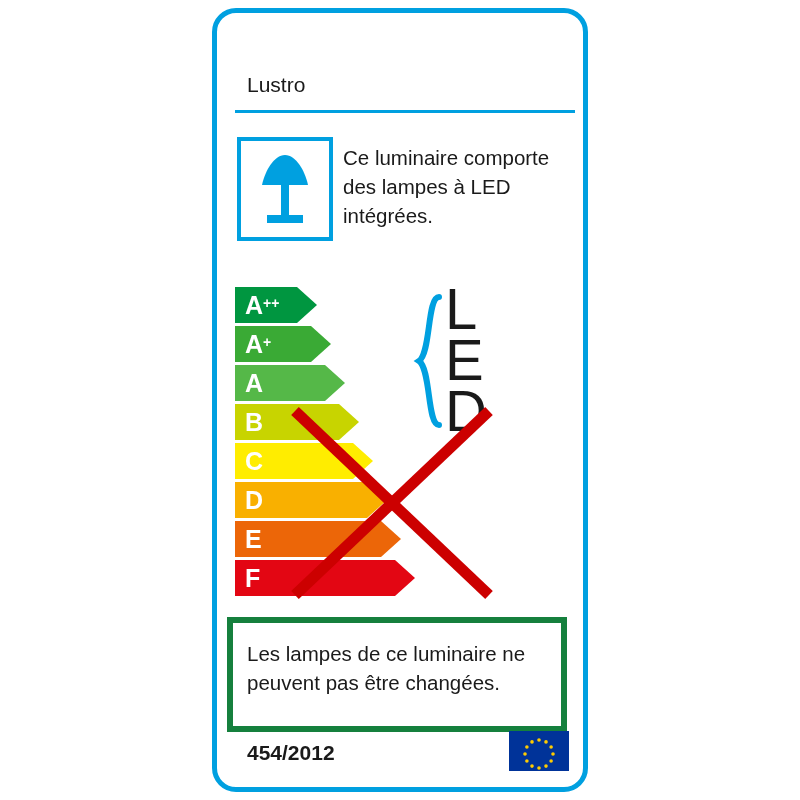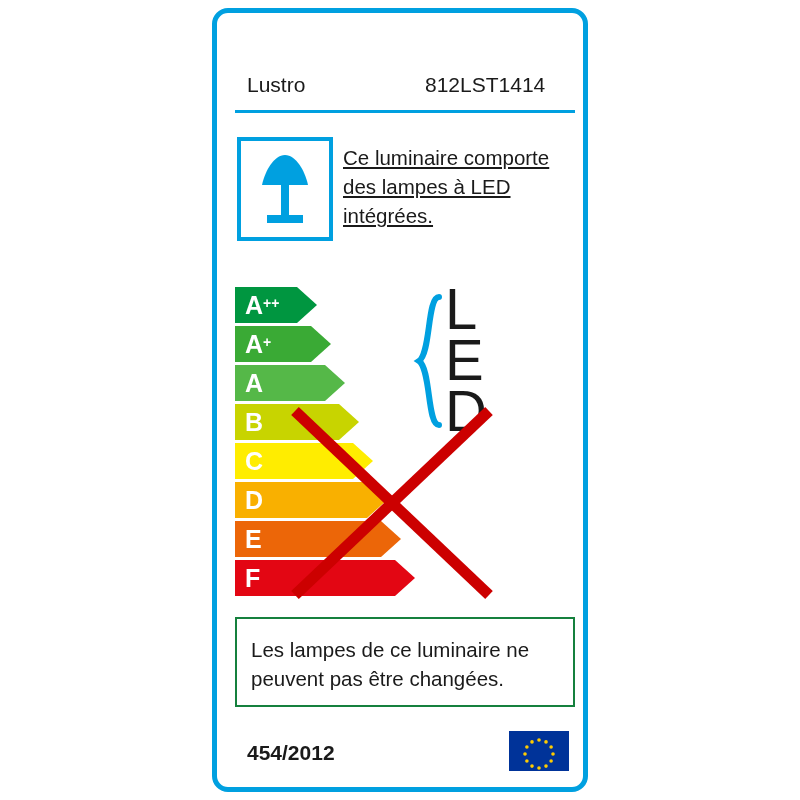--- a/index.html
+++ b/index.html
@@ -16,21 +16,21 @@
   }
 
   
   #label-card {
     position: absolute;
     left: 212px;
     top: 8px;
     width: 376px;
     height: 784px;
     border: 5px solid #00a0e0;
-    border-radius: 16px;
+    border-radius: 24px;
     box-sizing: border-box;
     background: #ffffff;
   }
 
   
   #header-row {
     position: absolute;
     left: 18px;
     top: 52px;
     width: 340px;
@@ -68,21 +68,20 @@
 
   
   #integrated-text {
     position: absolute;
     left: 126px;
     top: 130px;
     width: 242px;
     font-size: 20.5px;
     line-height: 29px;
     color: #1a1a1a;
-    text-decoration: underline;
   }
 
   
   #energy-scale {
     position: absolute;
     left: 18px;
     top: 274px;
     width: 200px;
     height: 312px;
   }
@@ -154,25 +153,25 @@
     left: 70px;
     top: 390px;
     width: 210px;
     height: 200px;
     pointer-events: none;
   }
 
   
   #note-box {
     position: absolute;
-    left: 18px;
+    left: 10px;
     top: 604px;
     width: 340px;
-    height: 90px;
-    border: 2px solid #15803d;
+    height: 115px;
+    border: 6px solid #15803d;
     box-sizing: border-box;
   }
   #note-text {
     position: absolute;
     left: 14px;
     top: 16px;
     width: 312px;
     font-size: 20.5px;
     line-height: 29px;
     color: #1a1a1a;
@@ -197,21 +196,20 @@
   }
   #eu-flag svg { display: block; }
 </style>
 </head>
 <body>
 
 <div id="label-card">
 
   <div id="header-row">
     <div id="brand-name">Lustro</div>
-    <div id="model-code">812LST1414</div>
   </div>
 
   <div id="lamp-icon-box">
     <span>
       <svg width="88" height="96" viewBox="0 0 88 96">
         <path d="M44 14 C33 14 24 30 21 44 L67 44 C64 30 55 14 44 14 Z" fill="#00a0e0"></path>
         <rect x="40" y="44" width="8" height="30" fill="#00a0e0"></rect>
         <rect x="26" y="74" width="36" height="8" fill="#00a0e0"></rect>
       </svg>
     </span>

